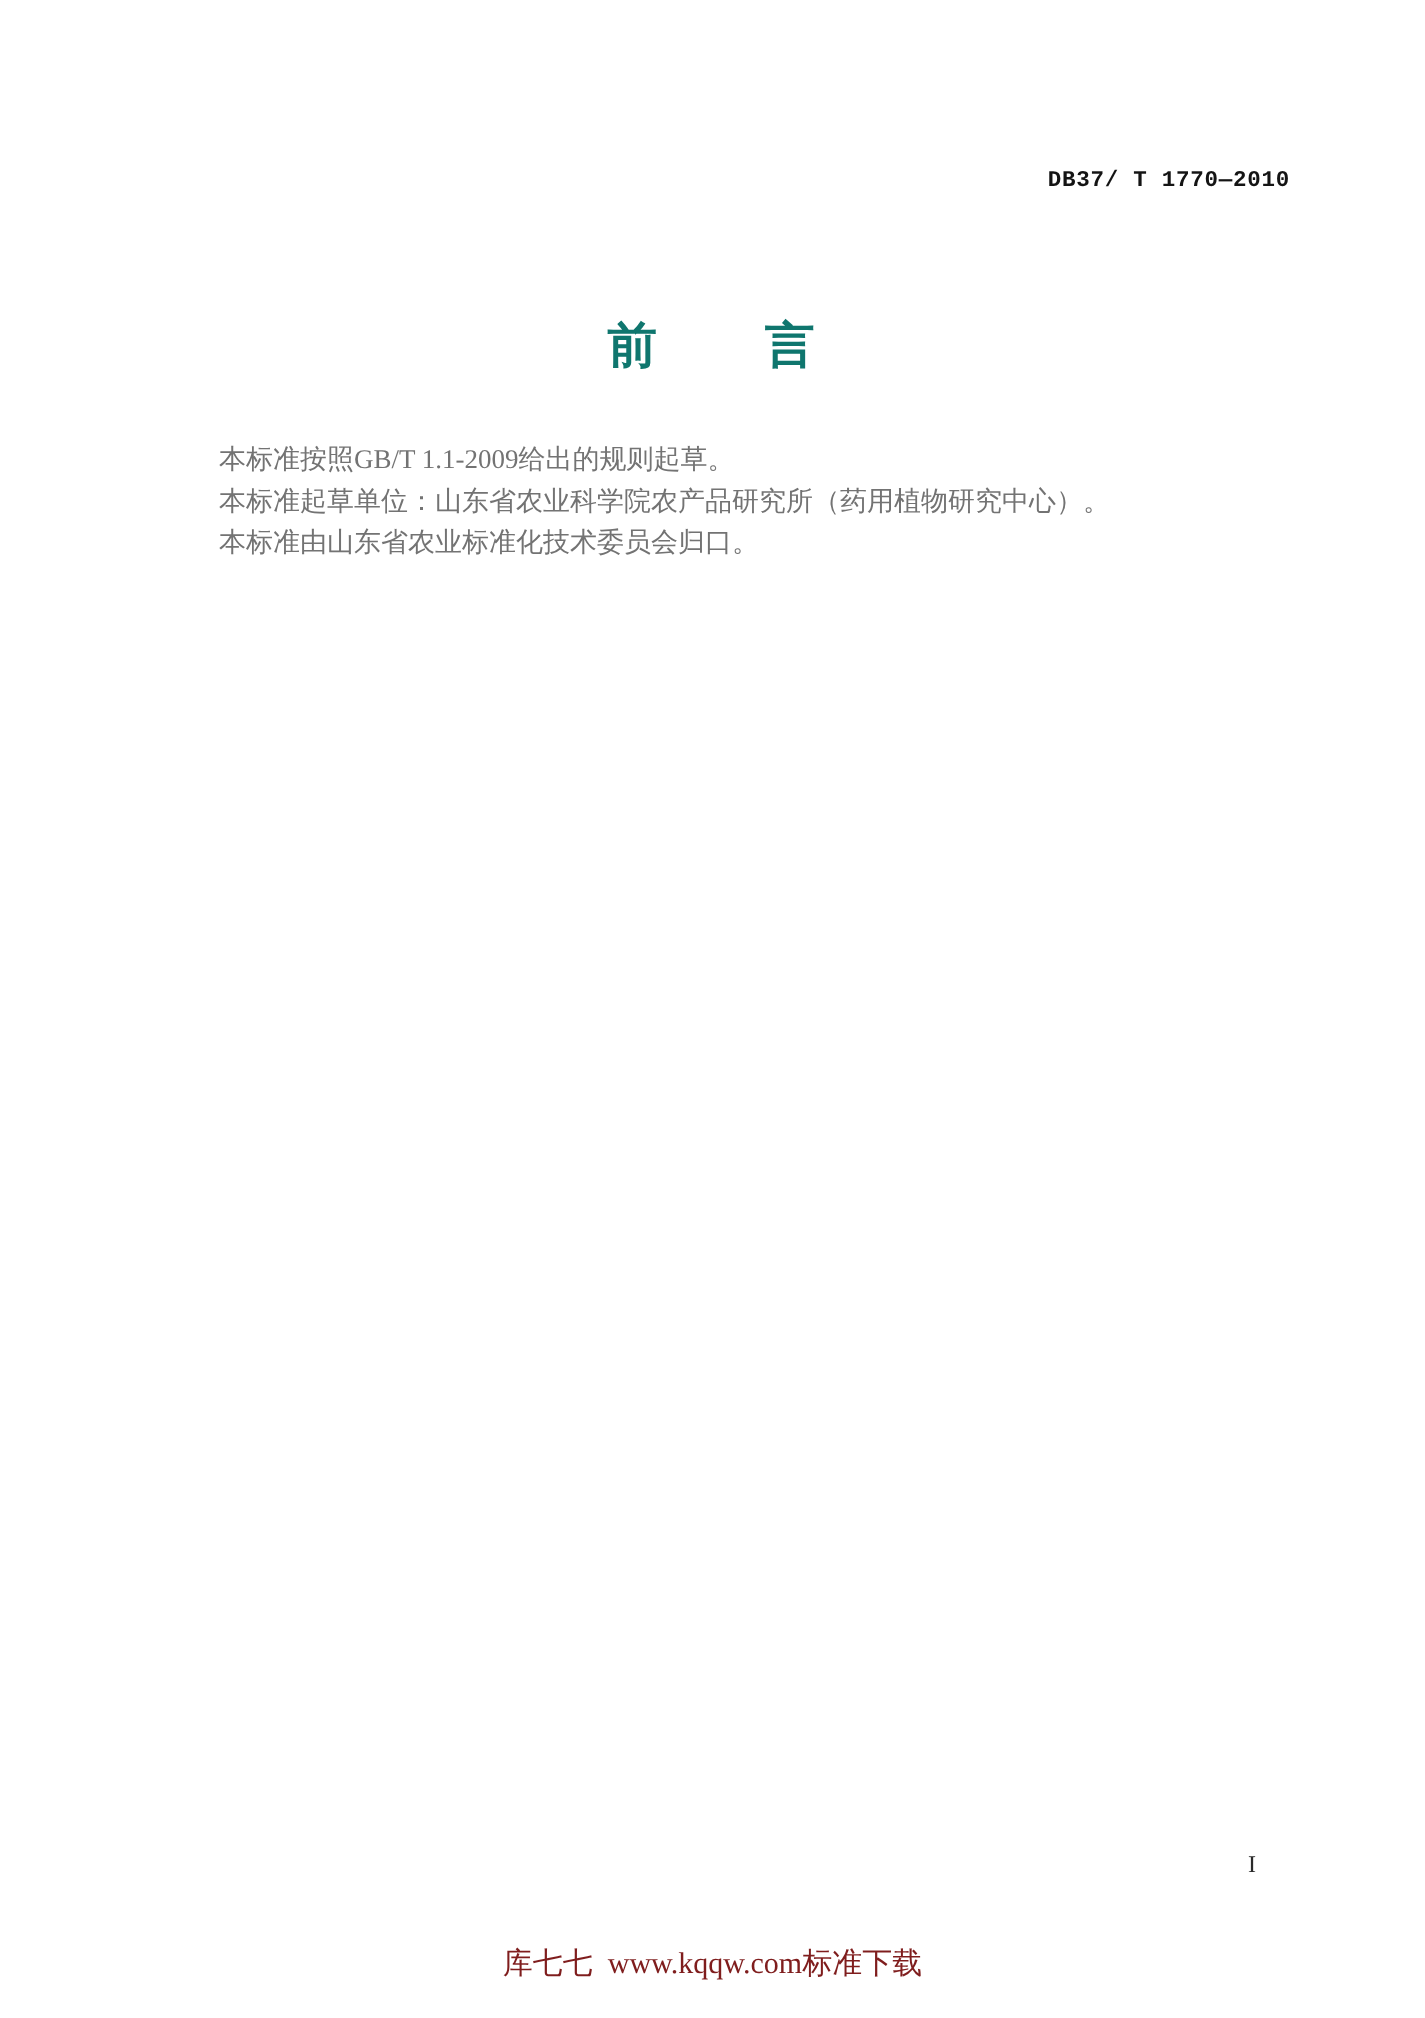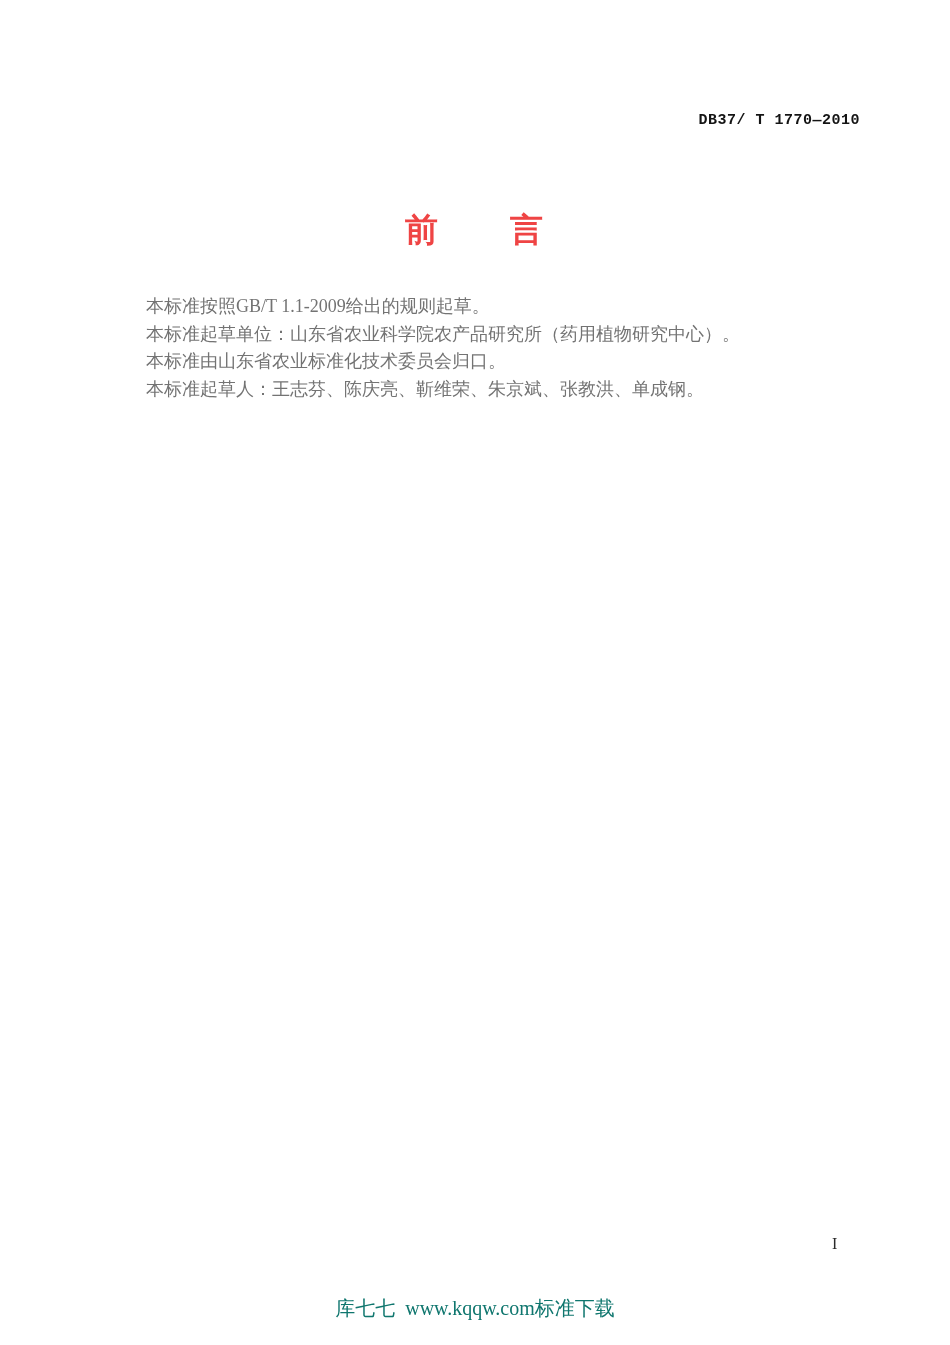--- a/index.html
+++ b/index.html
@@ -29,21 +29,21 @@
   }
   .doc-title {
     position: absolute;
     top: 208px;
     left: 0;
     width: 100%;
     text-align: center;
     font-family: "Liberation Sans", sans-serif;
     font-size: 33px;
     font-weight: bold;
-    color: #ef4444;
+    color: #0f766e;
     white-space: pre;
     letter-spacing: 2px;
   }
   .foreword {
     position: absolute;
     top: 293px;
     left: 146px;
     right: 100px;
   }
   .foreword p {
@@ -79,20 +79,19 @@
 <div class="page">
 
   <div class="doc-code">DB37/ T 1770—2010</div>
 
   <div class="doc-title">前　　言</div>
 
   <div class="foreword">
     <p>本标准按照GB/T 1.1-2009给出的规则起草。</p>
     <p>本标准起草单位：山东省农业科学院农产品研究所（药用植物研究中心）。</p>
     <p>本标准由山东省农业标准化技术委员会归口。</p>
-    <p>本标准起草人：王志芬、陈庆亮、靳维荣、朱京斌、张教洪、单成钢。</p>
   </div>
 
   <div class="page-number">I</div>
 
-  <div class="watermark" style="color: #0f766e;">库七七  www.kqqw.com标准下载</div>
+  <div class="watermark" style="color: #7f1d1d;">库七七  www.kqqw.com标准下载</div>
 
 </div>
 
 </body></html>

